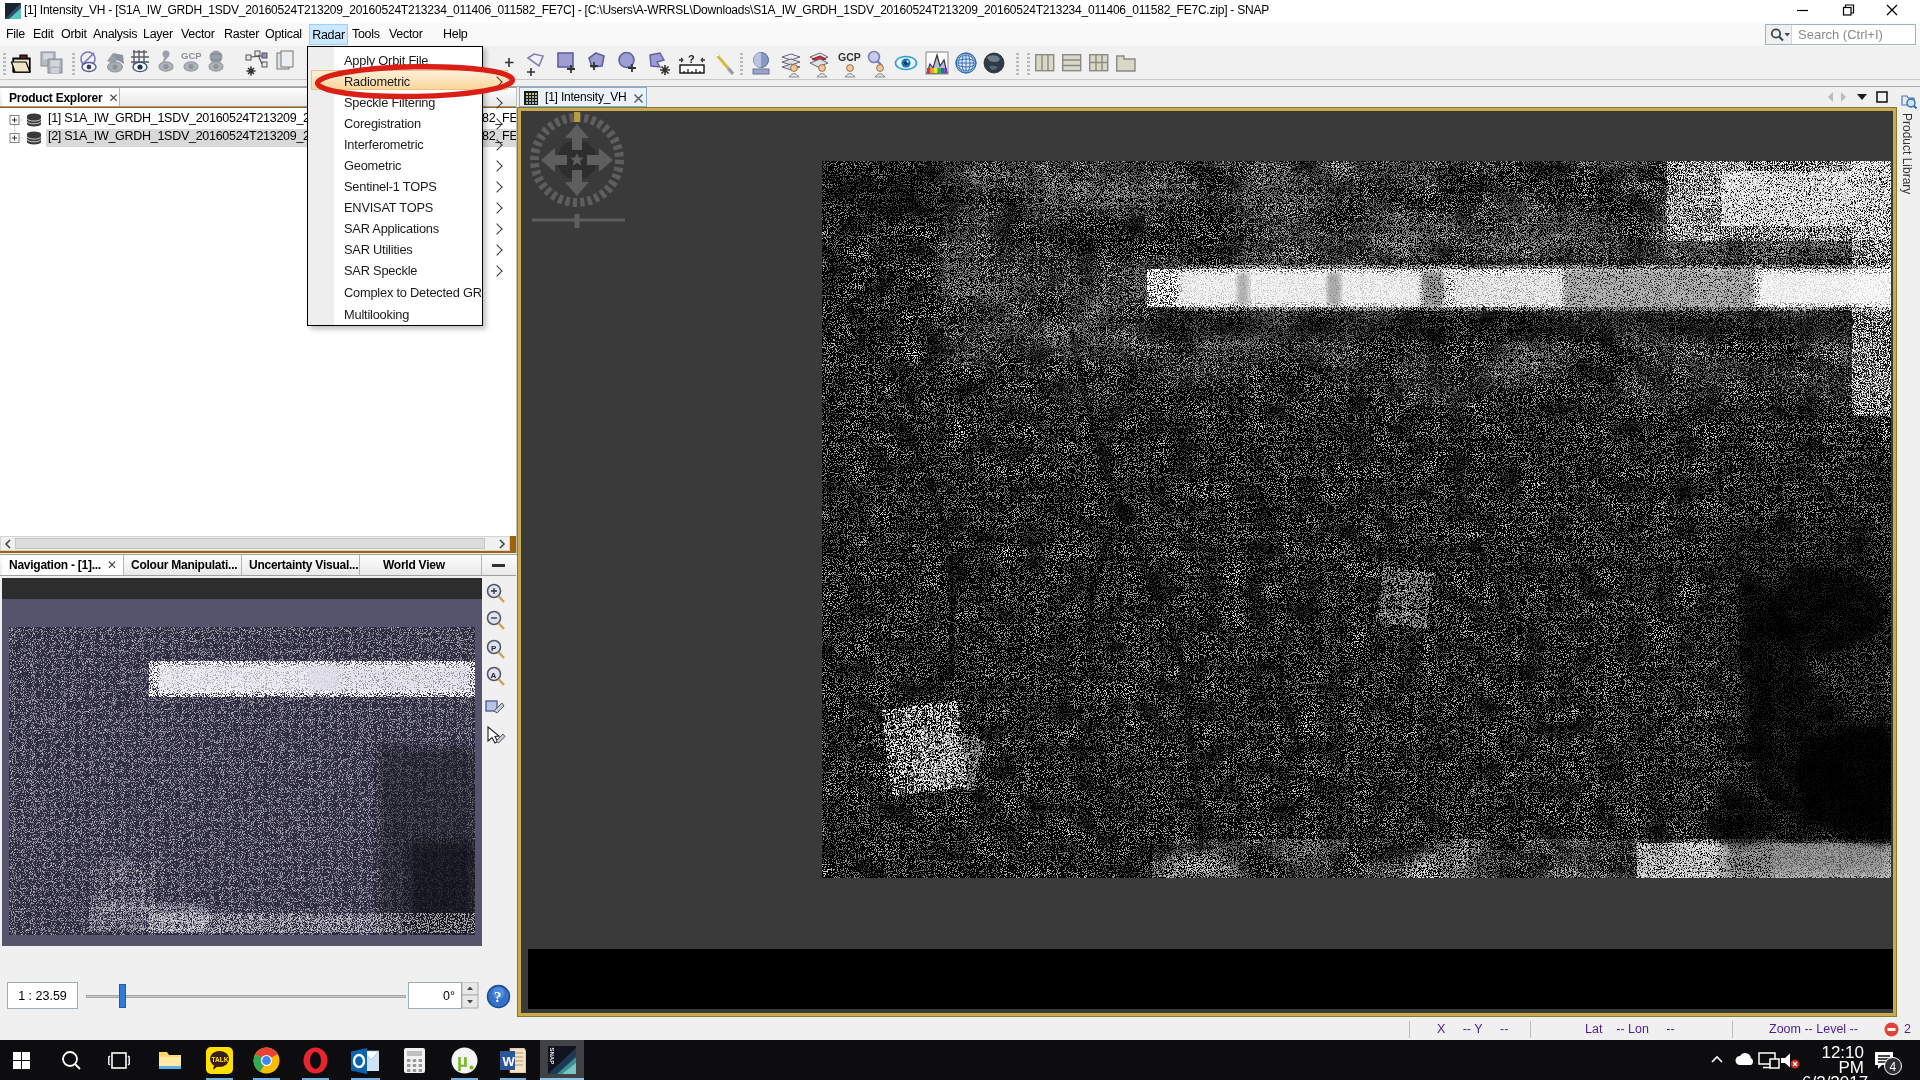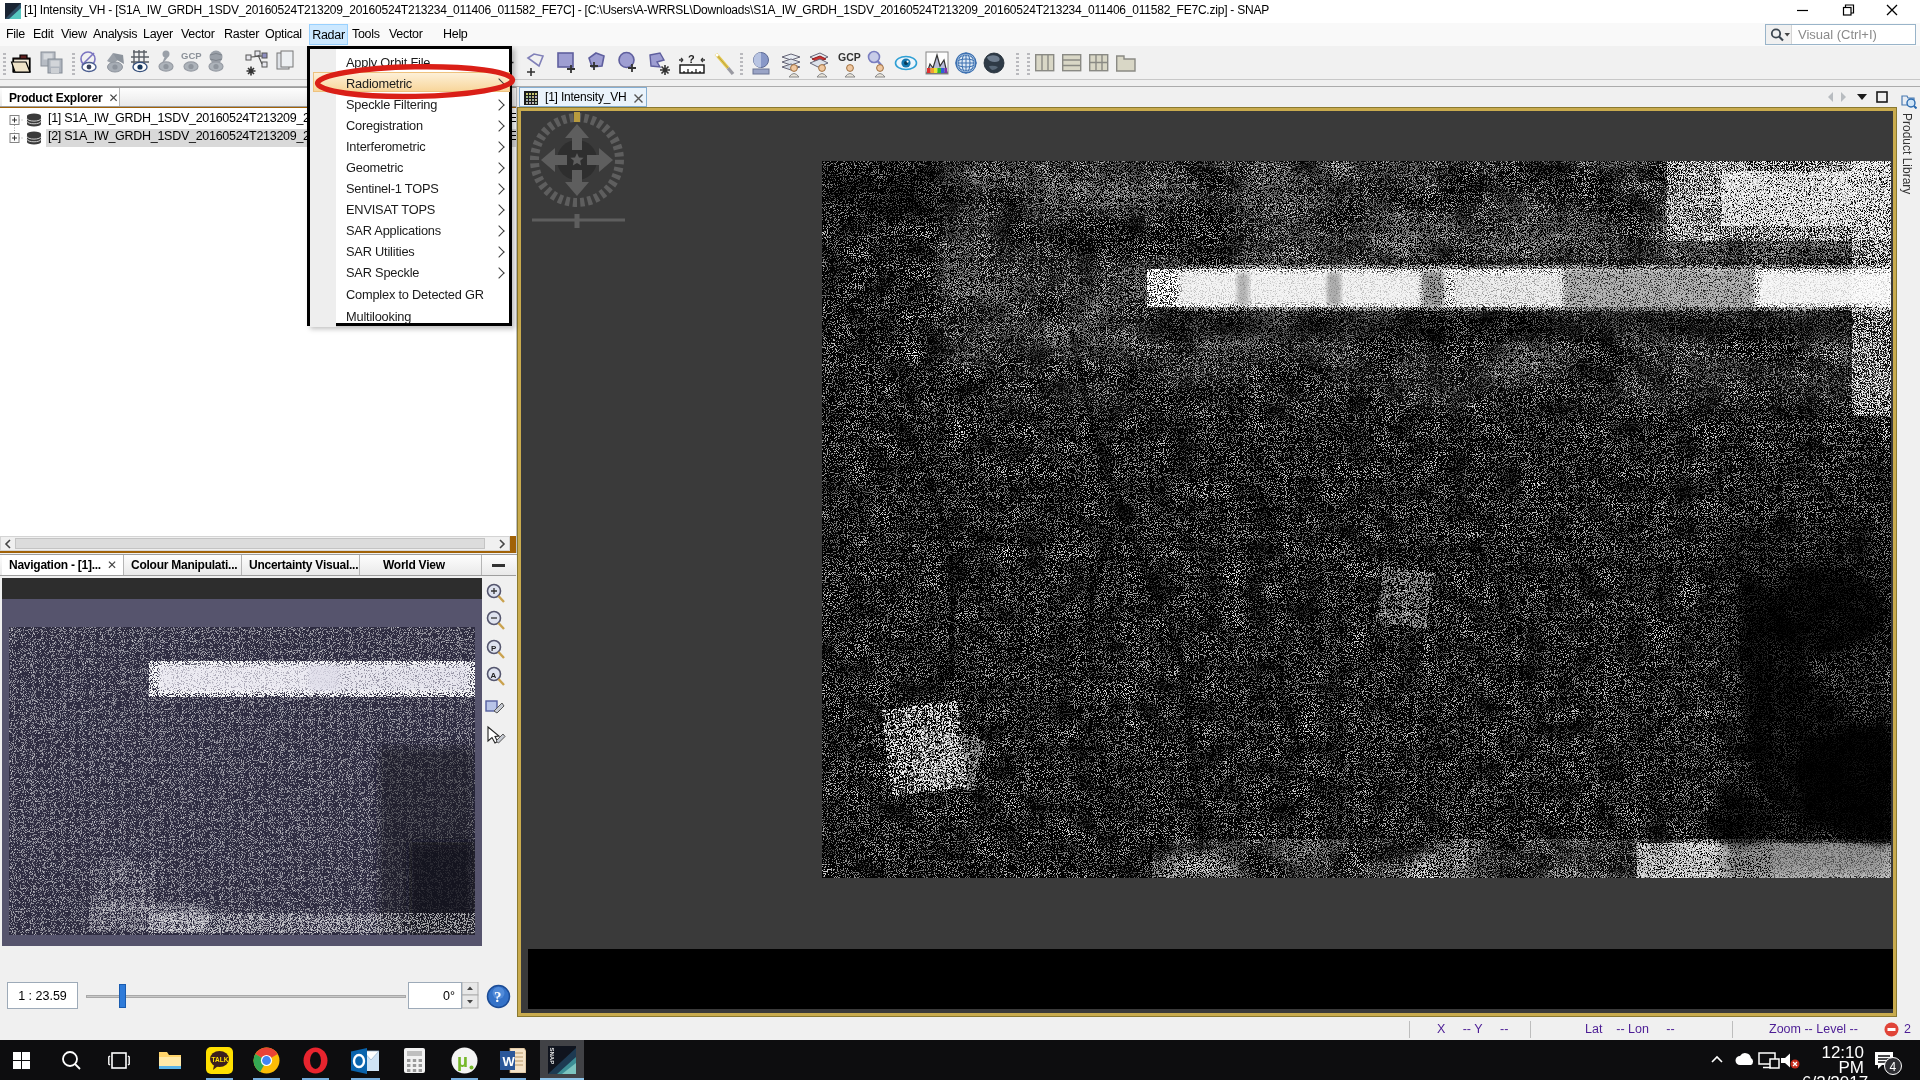--- a/index.html
+++ b/index.html
@@ -29,22 +29,22 @@
   border-right:1px solid #b5b5b5; padding:3px 7px 0 7px; white-space:nowrap; overflow:hidden; }
 .tab.active { background:#ffffff; }
 .tab .x { font-weight:normal; color:#444; }
 
 
 #docview { position:absolute; left:517px; top:107px; width:1380px; height:910px;
   border:1px solid #8a7930; background:#c9ab4e; }
 #docinner { position:absolute; left:3px; top:3px; width:1372px; height:902px; background:#3a3a3a; }
 
 
-#radarmenu { position:absolute; left:307px; top:46px; width:205px; height:280px; background:#ffffff;
-  border:3px solid #000000; box-shadow:3px 3px 5px rgba(0,0,0,0.25); }
+#radarmenu { position:absolute; left:307px; top:46px; width:176px; height:280px; background:#ffffff;
+  border:1px solid #000000; box-shadow:3px 3px 5px rgba(0,0,0,0.25); }
 #radarmenu .gutter { position:absolute; left:0; top:0; width:26px; height:278px; background:#eeeeee; }
 .pm { position:absolute; left:36px; height:21px; line-height:21px; font-size:12.8px; letter-spacing:-0.2px; color:#1a1a1a; white-space:nowrap; }
 .pmarrow { position:absolute; left:185px; width:8px; height:8px; border-top:1.6px solid #3a3a3a; border-right:1.6px solid #3a3a3a;
   transform:rotate(45deg); }
 
 
 #statusbar { position:absolute; left:0; top:1019px; width:1920px; height:21px; background:#f0f0f0; }
 .sbsep { position:absolute; top:2px; width:1px; height:17px; background:#bdbdbd; }
 .sbtext { position:absolute; top:3px; font-size:12.5px; color:#4c1d95; white-space:nowrap; }
 
@@ -68,39 +68,39 @@
       <line x1="7" y1="10.5" x2="18" y2="10.5" stroke="#000" stroke-width="1.2"></line>
       <rect x="53.5" y="7.5" width="7.5" height="7.5" fill="none" stroke="#000" stroke-width="1.2"></rect>
       <path d="M55.5,7.5 L55.5,5 L63.5,5 L63.5,13 L61,13" fill="none" stroke="#000" stroke-width="1.2"></path>
       <path d="M97,5 L107,15 M107,5 L97,15" stroke="#000" stroke-width="1.3"></path>
     </svg>
   </div>
 
   <div id="menubar">
     <div class="mitem" style="left:6px">File</div>
     <div class="mitem" style="left:33px">Edit</div>
-    <div class="mitem" style="left:61px">View</div>
+    <div class="mitem" style="left:61px">Orbit</div>
     <div class="mitem" style="left:93px">Analysis</div>
     <div class="mitem" style="left:143px">Layer</div>
     <div class="mitem" style="left:181px">Vector</div>
     <div class="mitem" style="left:224px">Raster</div>
     <div class="mitem" style="left:265px">Optical</div>
     <div class="mitem" style="left:309px;width:39px;text-align:center;background:#cce8ff;border:1px solid #99d1ff;top:1px;">Radar</div>
     <div class="mitem" style="left:352px">Tools</div>
     <div class="mitem" style="left:389px">Vector</div>
     <div class="mitem" style="left:443px">Help</div>
 
     <div class="abs" style="left:1765px;top:1px;width:151px;height:21px;background:#fff;border:1px solid #99b4c9;">
       <div class="abs" style="left:0;top:0;width:26px;height:19px;background:#f0f0f0;border-right:1px solid #d5d5d5;"></div>
       <svg class="abs" style="left:3px;top:2px" width="22" height="16" viewBox="0 0 22 16">
         <circle cx="7" cy="6.5" r="4.2" fill="none" stroke="#3c4650" stroke-width="1.8"></circle>
         <line x1="10" y1="9.5" x2="14" y2="13.5" stroke="#3c4650" stroke-width="2.2"></line>
         <path d="M15.5,6 L21,6 L18.2,9.5 Z" fill="#444"></path>
       </svg>
-      <div class="abs" style="left:32px;top:2px;font-size:13px;color:#8a8a8a;">Visual (Ctrl+I)</div>
+      <div class="abs" style="left:32px;top:2px;font-size:13px;color:#8a8a8a;">Search (Ctrl+I)</div>
     </div>
   </div>
 
   <div id="toolbar">
     <div class="grip" style="left:3px"></div>
     <div class="grip" style="left:72px"></div>
     <div class="grip" style="left:1016px"></div>
     <div class="grip" style="left:1027px"></div>
     <div class="grip" style="left:740px"></div>
     <svg class="abs" style="left:0;top:4px" width="1160" height="28" viewBox="0 0 1160 28">

